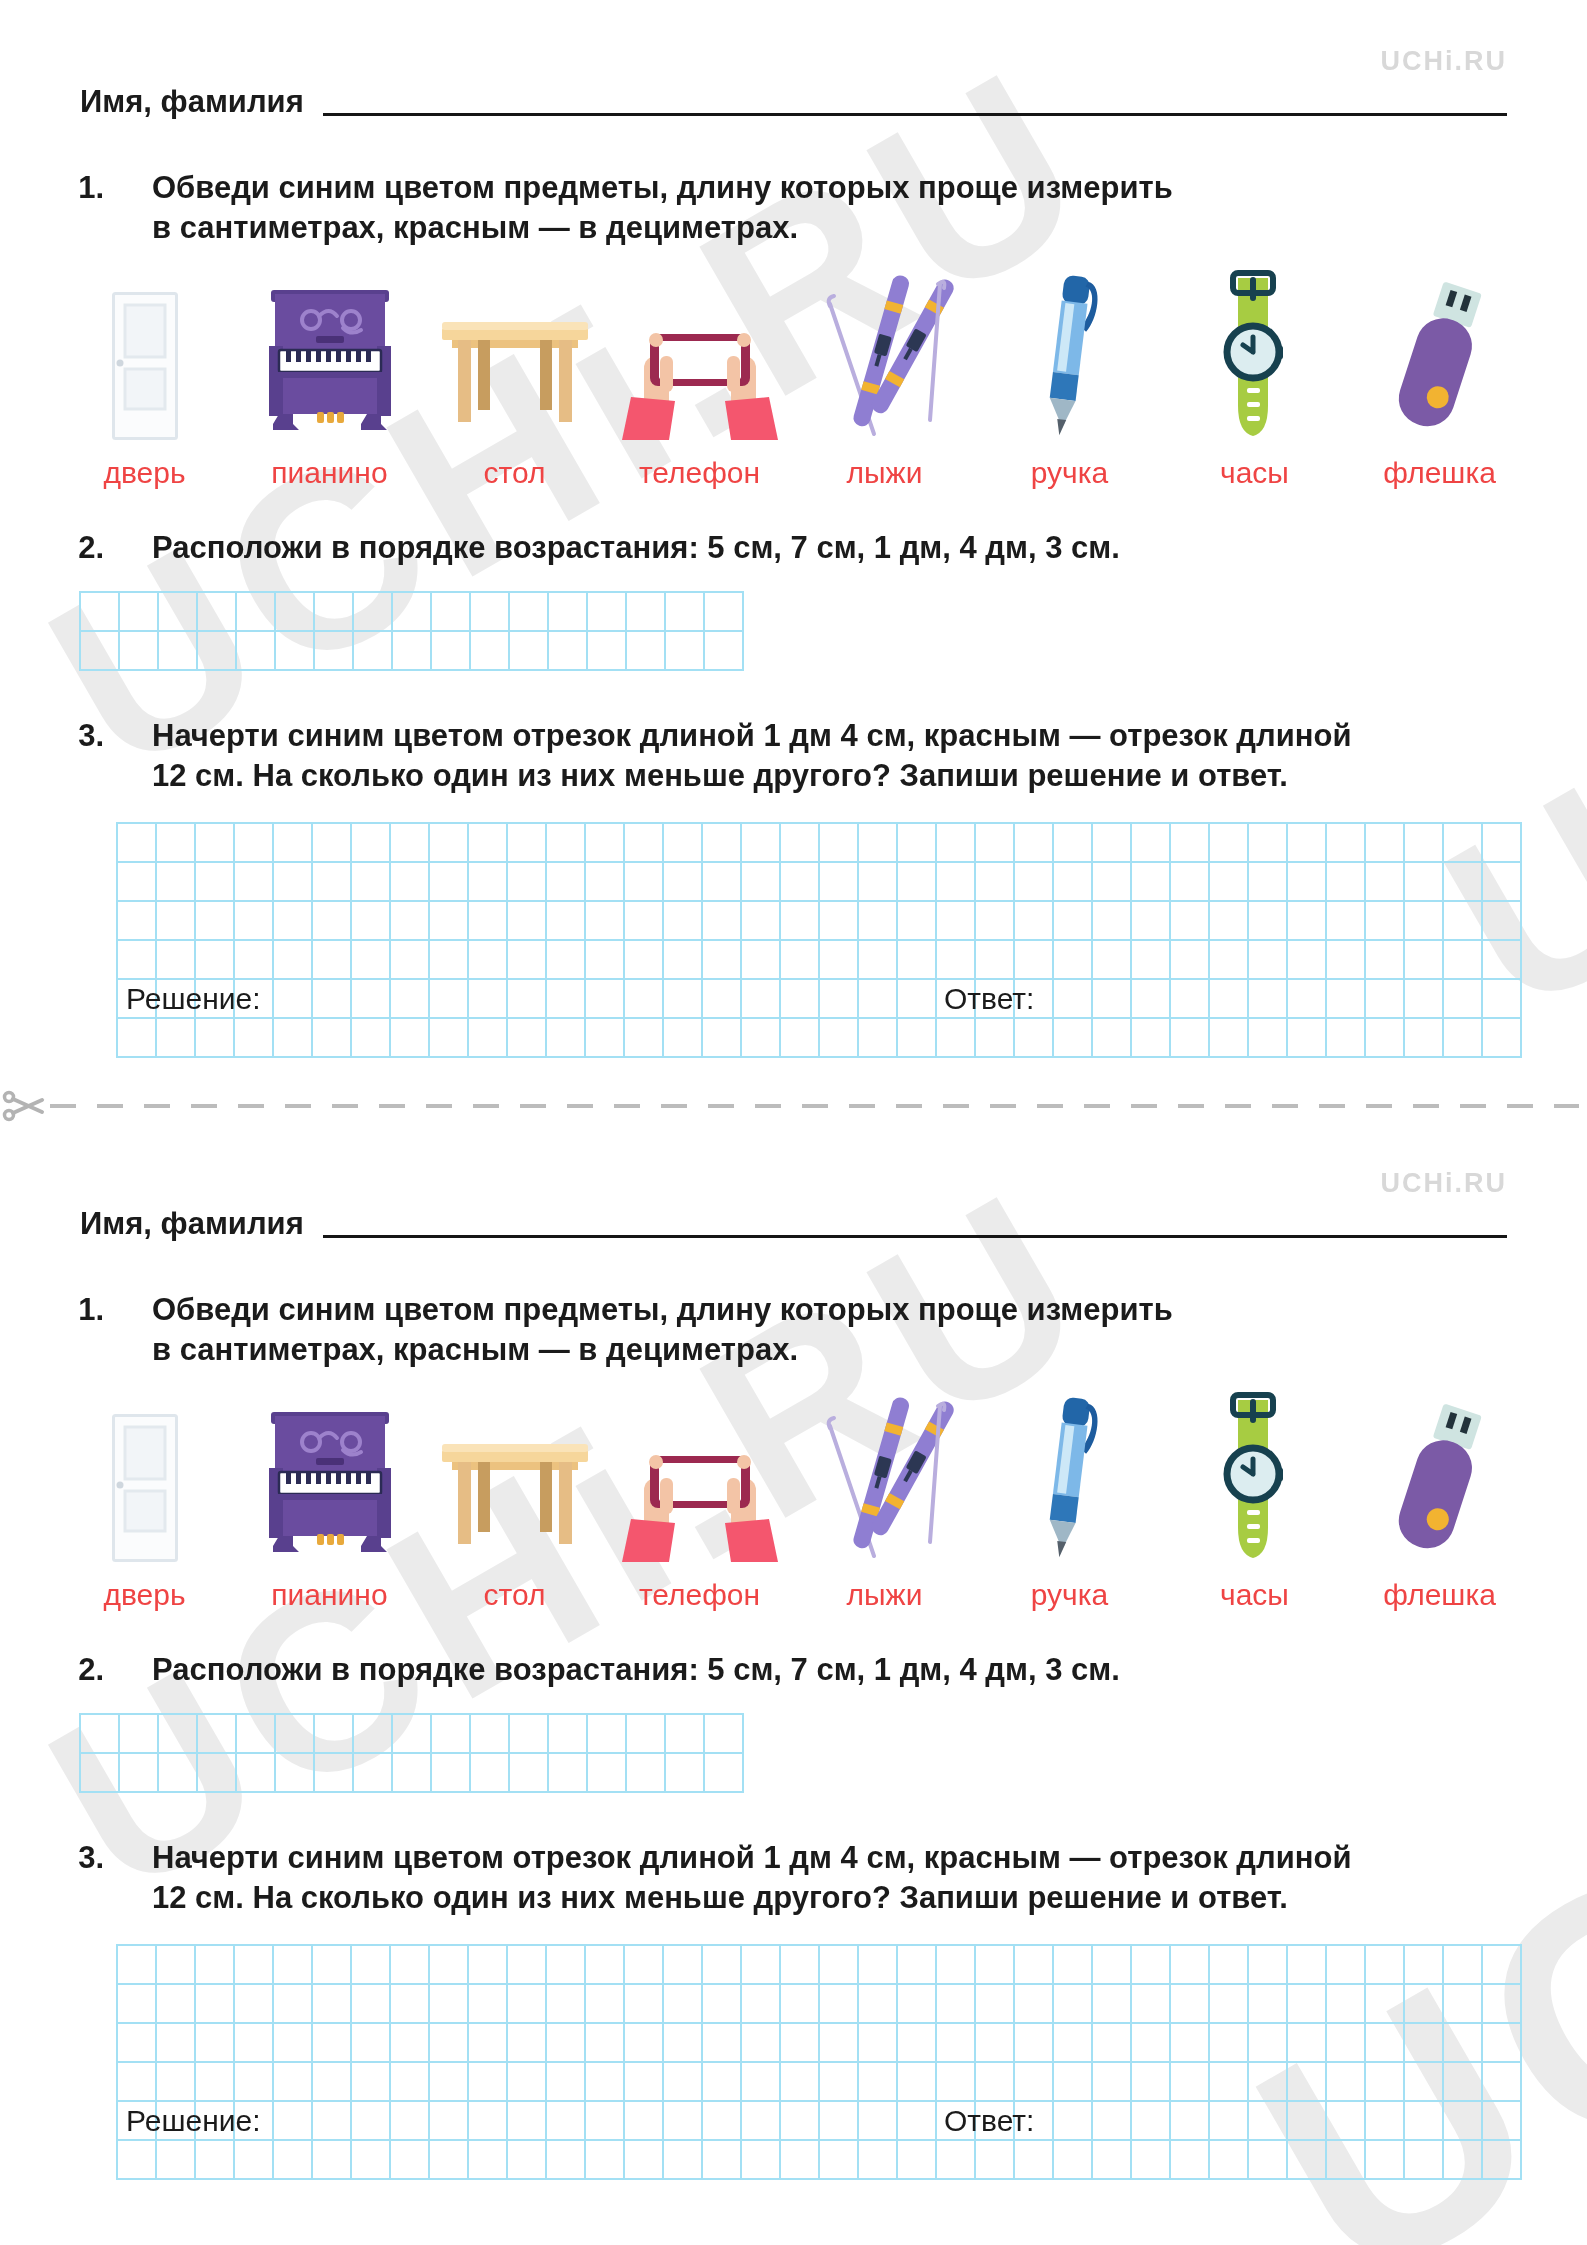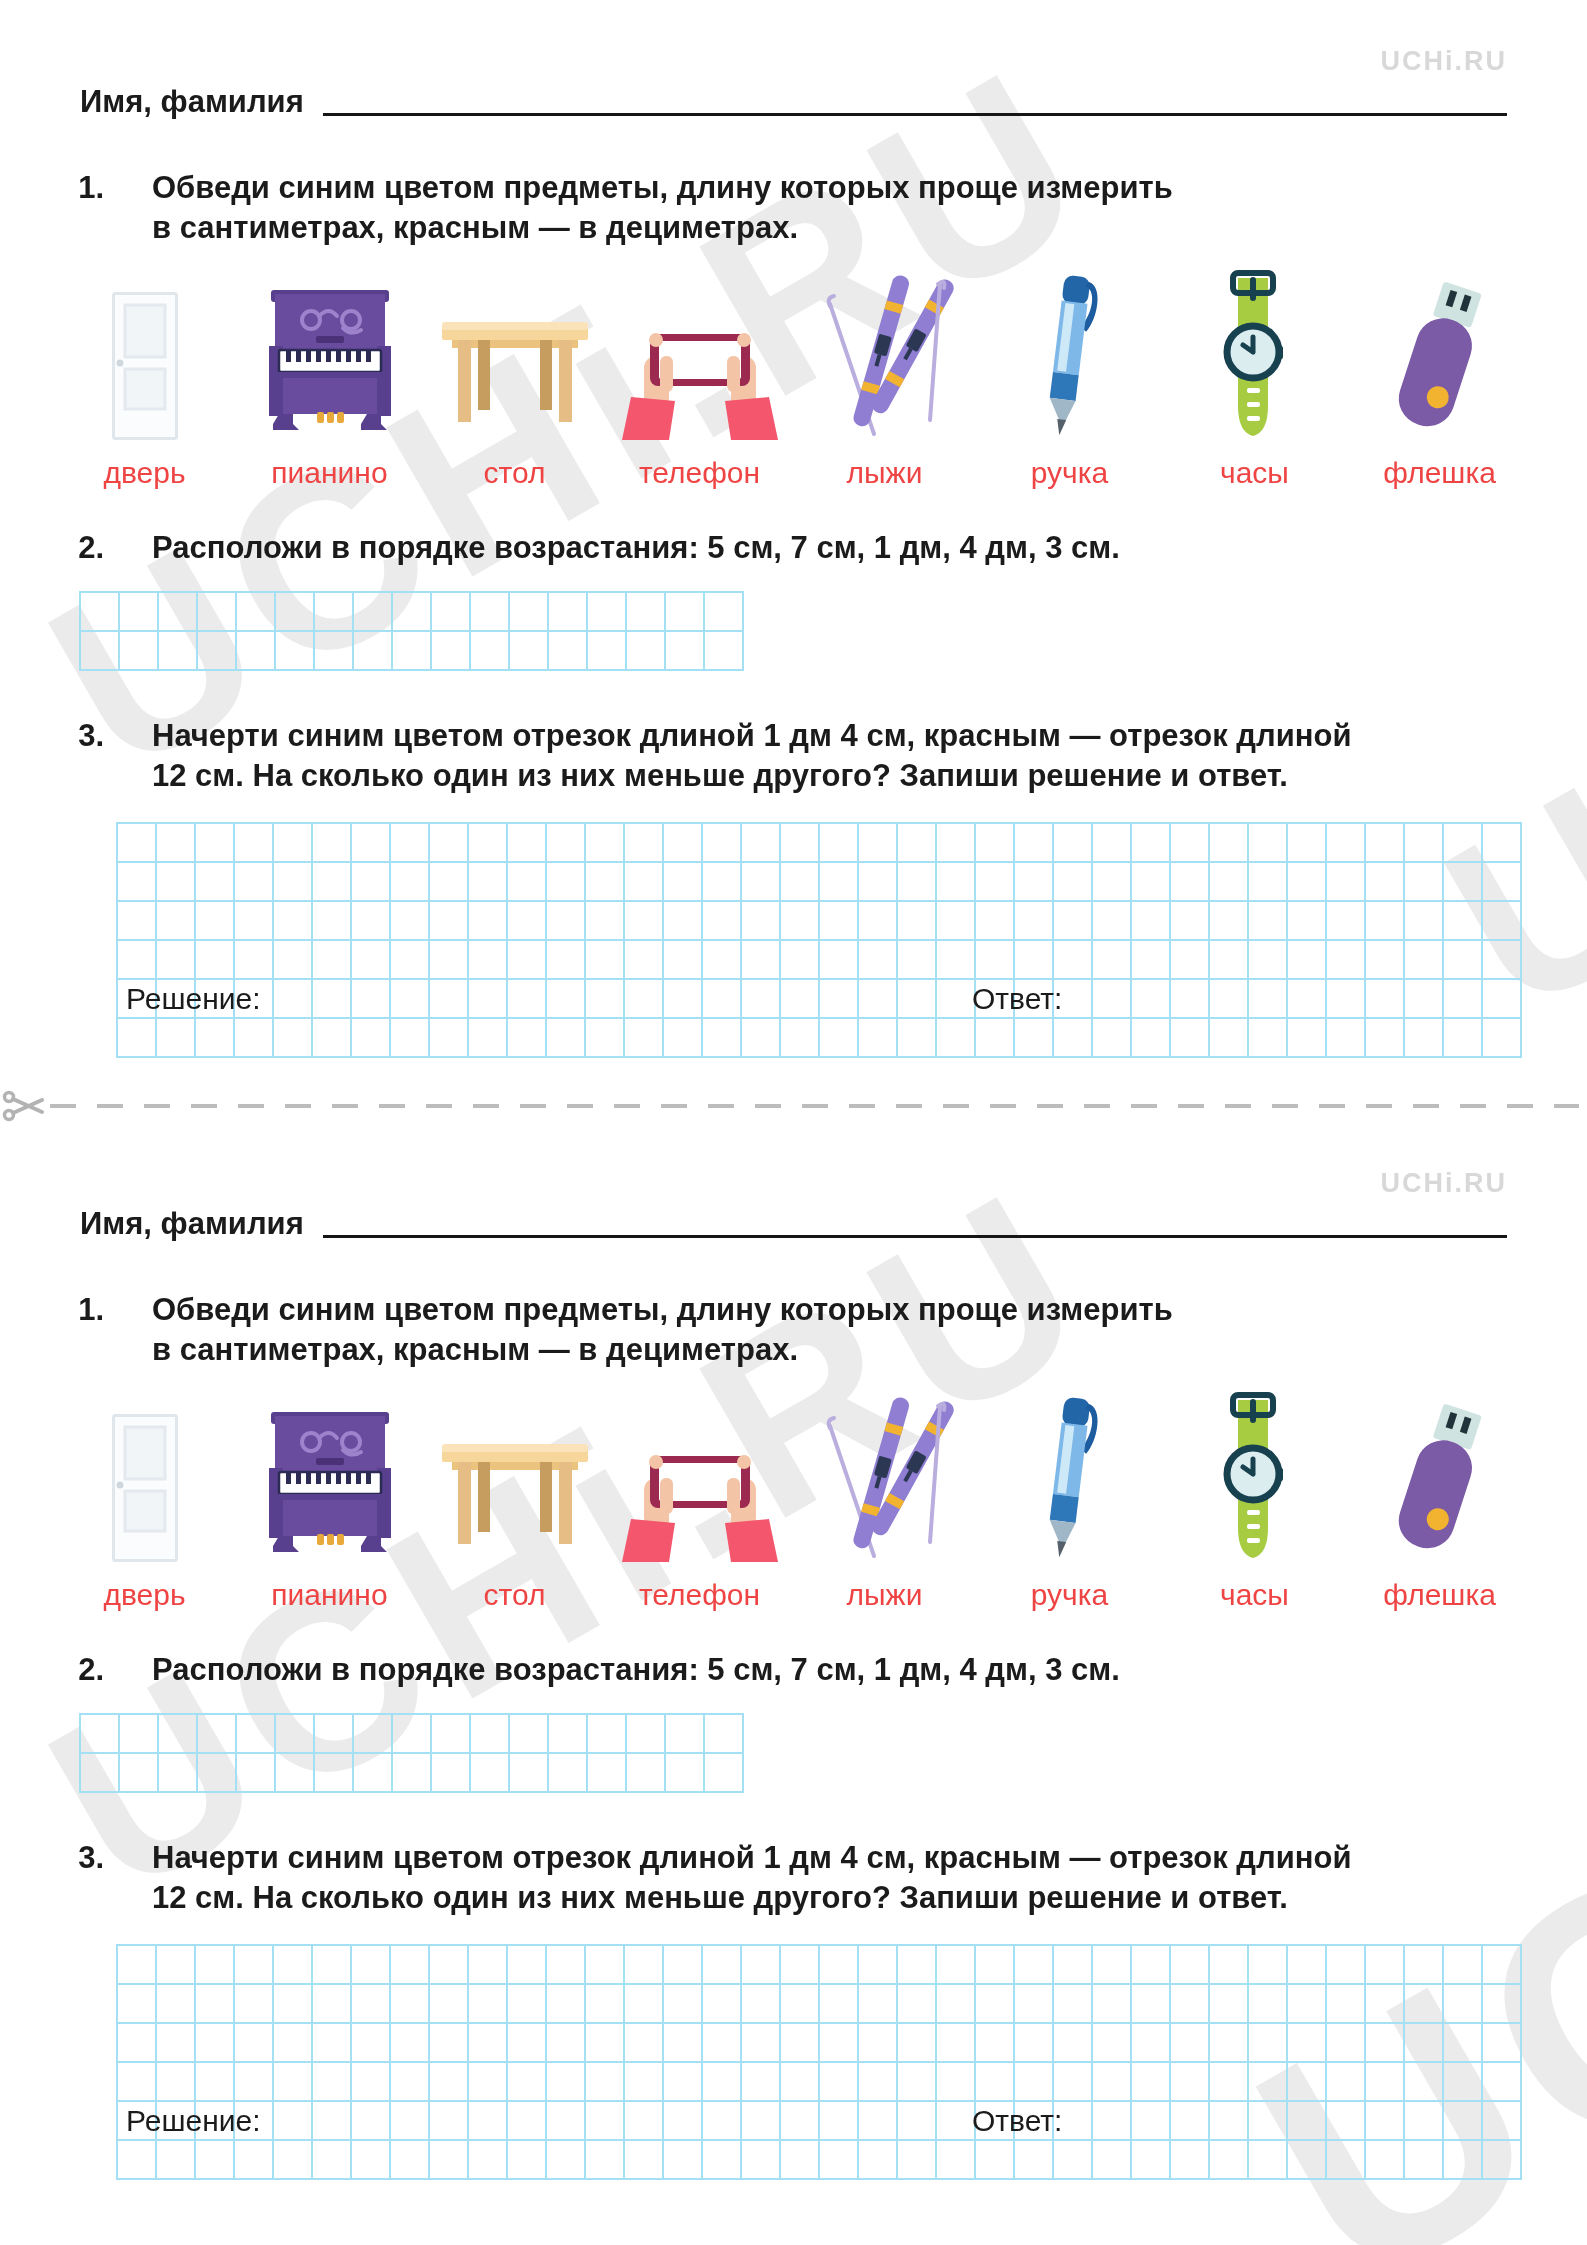--- a/index.html
+++ b/index.html
@@ -35,21 +35,21 @@
   .grid{position:absolute;
         background-image:linear-gradient(to right,#a3e0f4 2px,transparent 2px),
                          linear-gradient(to bottom,#a3e0f4 2px,transparent 2px);
         background-size:39px 39px;
         border-right:2px solid #a3e0f4;border-bottom:2px solid #a3e0f4;}
   .grid-small{left:79px;top:591px;}
   .grid-big{left:79px;top:822px;margin-left:37px;}
   .grid-label{position:absolute;top:157px;height:39px;line-height:40px;font-size:30px;
               font-weight:400;color:#1b1b1b;white-space:nowrap;}
   .sol{left:10px;}
-  .ans{left:856px;}
+  .ans{left:820px;padding-left:8px;}
   
   .cut{position:absolute;left:0;top:1086px;width:1587px;height:44px;z-index:2;}
   .cut .scissors{position:absolute;left:2px;top:0;}
   .dash{position:absolute;left:50px;top:18px;height:4px;width:1529px;
         background:repeating-linear-gradient(90deg,#bcbcbc 0 26px,transparent 26px 47px);}
 </style>
 </head>
 <body>
 
 <div class="page">

